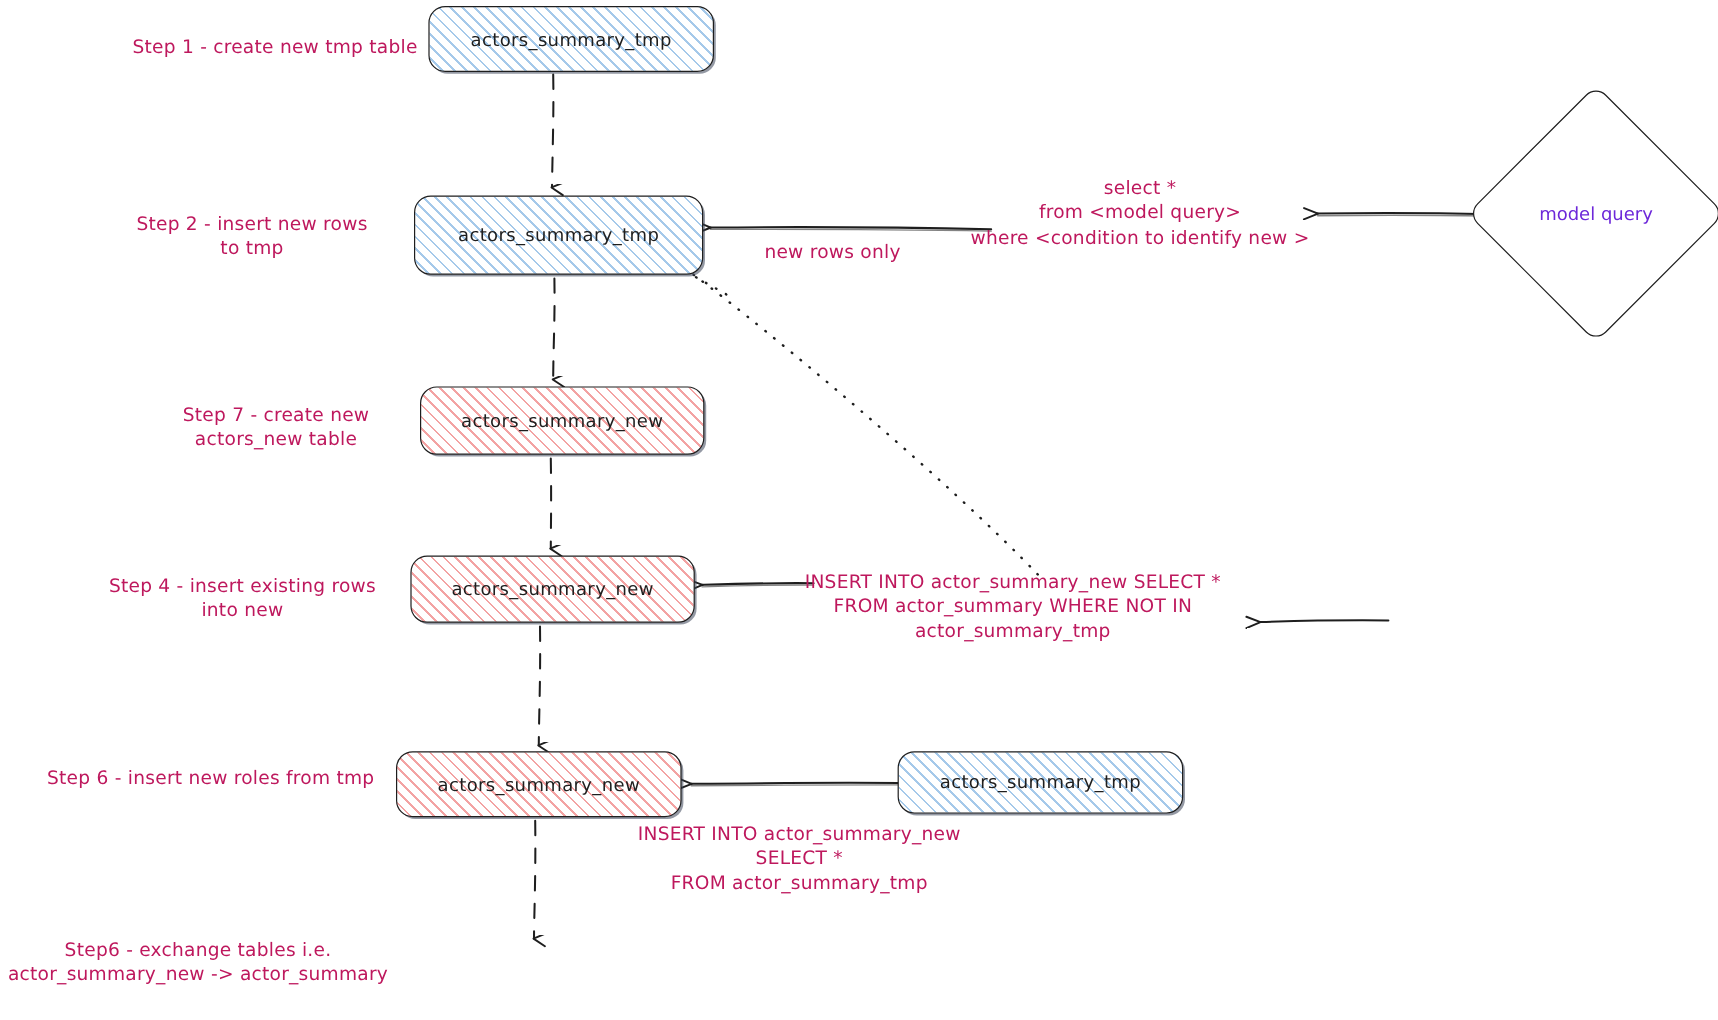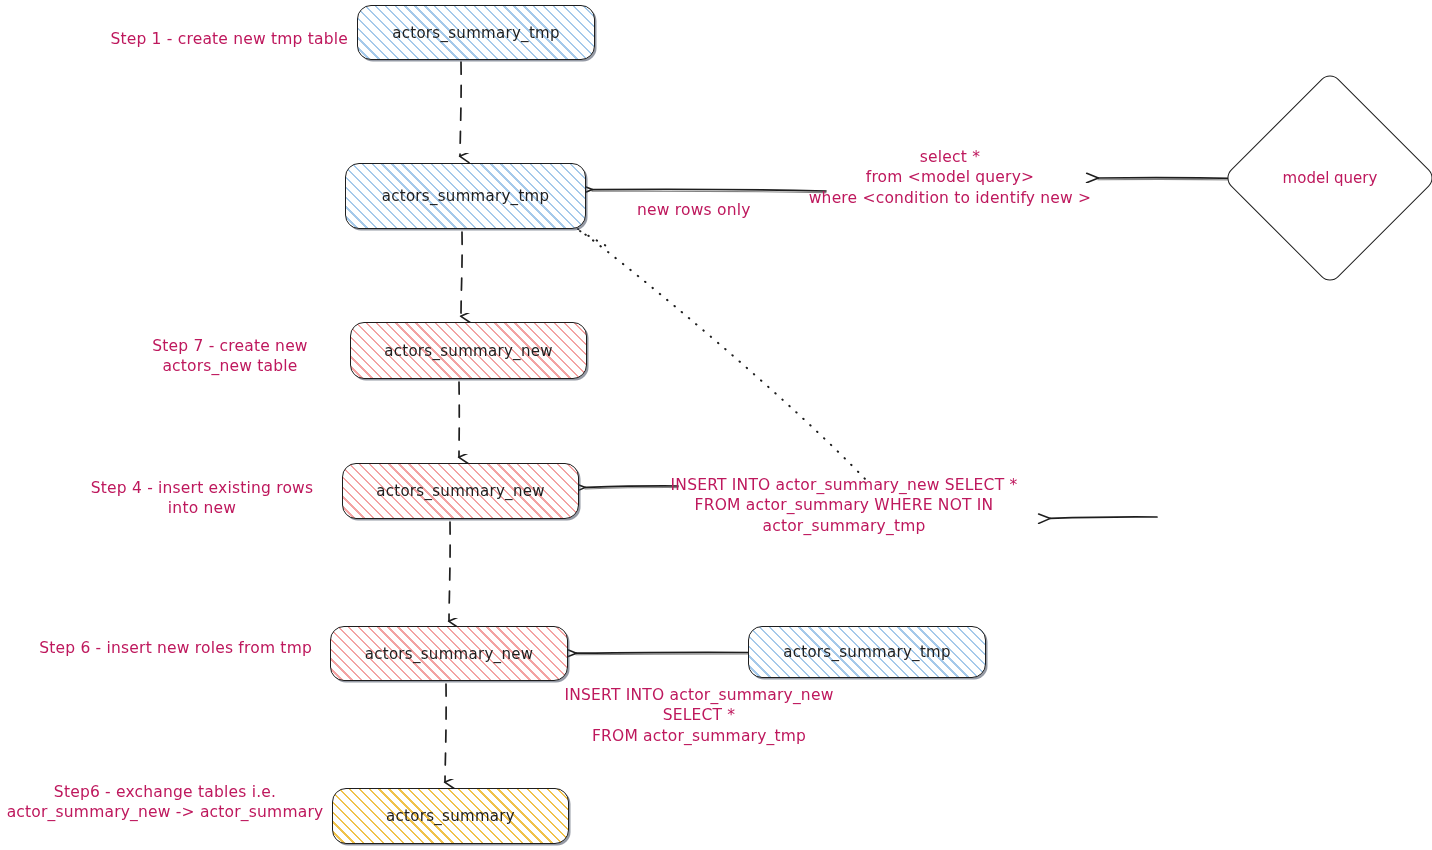--- a/index.html
+++ b/index.html
@@ -23,21 +23,21 @@
   .fill-yellow{background:
       repeating-linear-gradient(45deg,#f0c24b 0 1.6px,rgba(255,255,255,0) 1.6px 7px),
       #ffffff;}
   .fill-teal{background:
       repeating-linear-gradient(45deg,#6fc7b0 0 1.6px,rgba(255,255,255,0) 1.6px 7px),
       #ffffff;}
 
   .shadow-b{box-shadow:2px 2px 0 -0.5px rgba(60,70,90,.55);}
 
   .diamond{position:absolute;box-sizing:border-box;display:flex;align-items:center;
-           justify-content:center;color:#be185d;font-size:15px;}
+           justify-content:center;color:#6d28d9;font-size:15px;}
   .diamond .dbox{position:absolute;inset:14px;border:1.6px solid #1e1e1e;
            border-radius:12px;transform:rotate(45deg);background:#fff;}
   .diamond .lbl{position:relative;z-index:3;}
 
   .txt{position:absolute;color:#be185d;font-size:15.5px;line-height:1.32;
        letter-spacing:.2px;white-space:pre;}
   .txt.c{text-align:center;}
   .txt.r{text-align:right;}
   .mono-ish{font-size:15.5px;}
 </style>
@@ -81,20 +81,22 @@
 
       <path d="M1157,517 C1120,516.6 1080,517.4 1050,518.4" stroke-width="1.7" marker-end="url(#ah)"></path>
 
       <path d="M750,652.5 C700,652 630,652.6 576,653.2" stroke-width="1.7" marker-end="url(#ah)"></path>
       <path d="M750,654 C700,653.8 630,654.4 576,654.8" stroke-width="1.1" opacity=".55"></path>
     </g>
   </svg>
 
   <div class="txt r" style="left:60px;top:29px;width:288px;">Step 1 - create new tmp table</div>
 
+  <div class="txt c" style="left:100px;top:177px;width:220px;">Step 2 - insert new rows
+to tmp</div>
 
   <div class="txt c" style="left:130px;top:336px;width:200px;">Step 7 - create new
 actors_new table</div>
 
   <div class="txt c" style="left:78px;top:478px;width:248px;">Step 4 - insert existing rows
 into new</div>
 
   <div class="txt r" style="left:20px;top:638px;width:292px;">Step 6 - insert new roles from tmp</div>
 
   <div class="txt c" style="left:6px;top:782px;width:318px;">Step6 - exchange tables i.e.
@@ -113,23 +115,20 @@
   </div>
 
   <div class="node fill-red shadow-b" style="left:342px;top:463px;width:237px;height:56px;">
     <span class="lbl">actors_summary_new</span>
   </div>
 
   <div class="node fill-red shadow-b" style="left:330px;top:626px;width:238px;height:55px;">
     <span class="lbl">actors_summary_new</span>
   </div>
 
-  <div class="node fill-yellow shadow-b" style="left:332px;top:788px;width:237px;height:56px;">
-    <span class="lbl">actors_summary</span>
-  </div>
 
   <div class="diamond" style="left:1240px;top:88px;width:180px;height:180px;">
     <div class="dbox"></div>
     <span class="lbl">model query</span>
   </div>
 
 
   <div class="node fill-blue shadow-b" style="left:748px;top:626px;width:238px;height:52px;">
     <span class="lbl">actors_summary_tmp</span>
   </div>
@@ -137,17 +136,17 @@
   <div class="txt" style="left:637px;top:200px;">new rows only</div>
 
   <div class="txt c" style="left:790px;top:147px;width:320px;">select *
 from &lt;model query&gt;
 where &lt;condition to identify new &gt;</div>
 
   <div class="txt c mono-ish" style="left:648px;top:475px;width:392px;">INSERT INTO actor_summary_new SELECT *
 FROM actor_summary WHERE NOT IN
 actor_summary_tmp</div>
 
-  <div class="txt c mono-ish" style="left:549px;top:685px;width:300px;">INSERT INTO actor_summary_new
+  <div class="txt c mono-ish" style="left:516px;top:685px;width:300px;">INSERT INTO actor_summary_new
 SELECT *
 FROM actor_summary_tmp</div>
 
 </div>
 
 </body></html>

